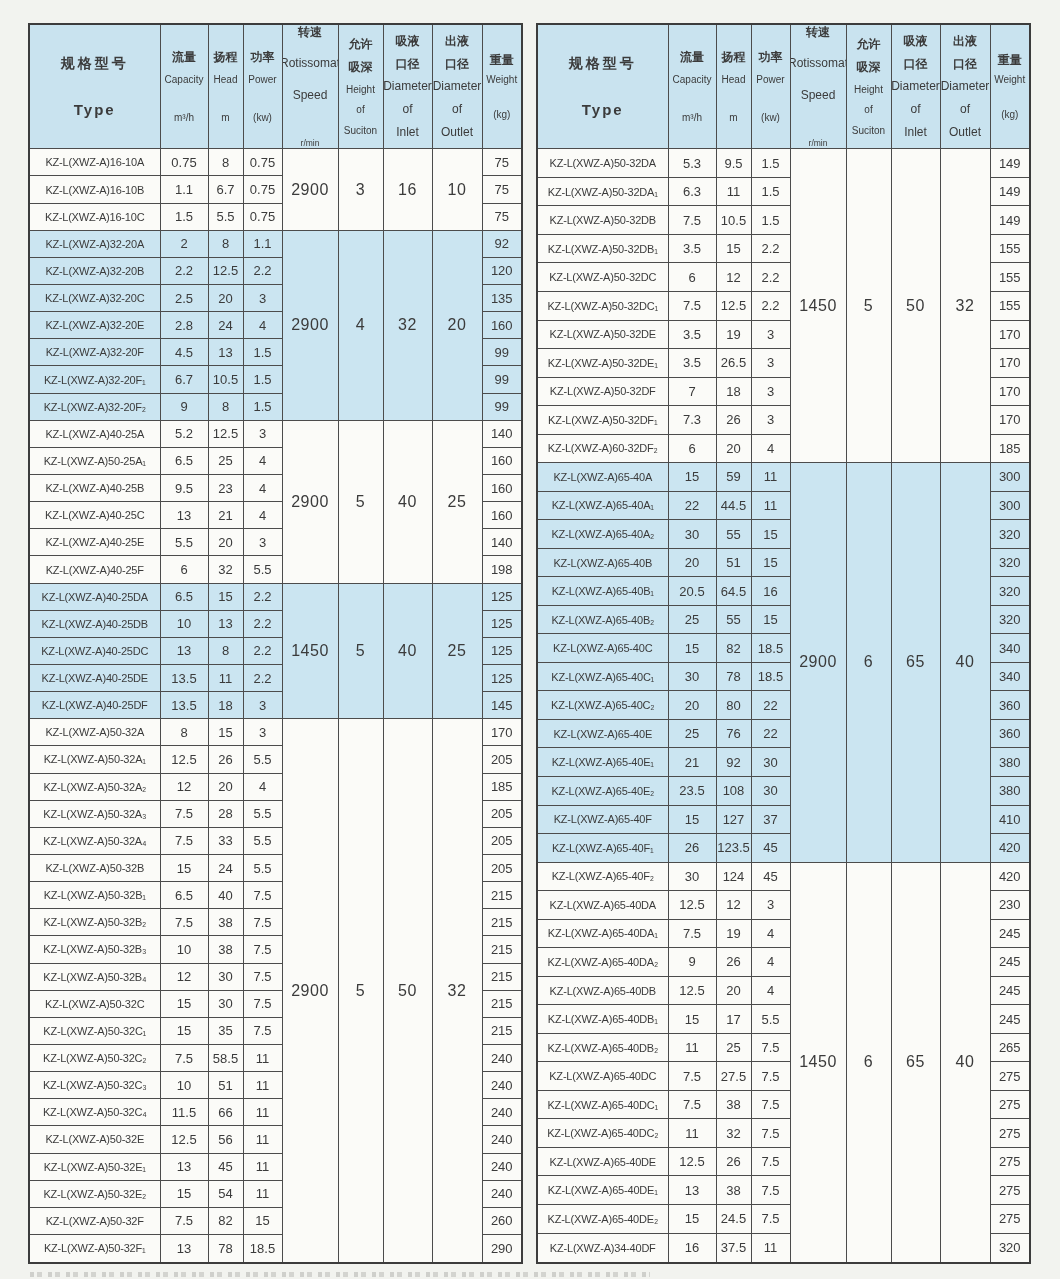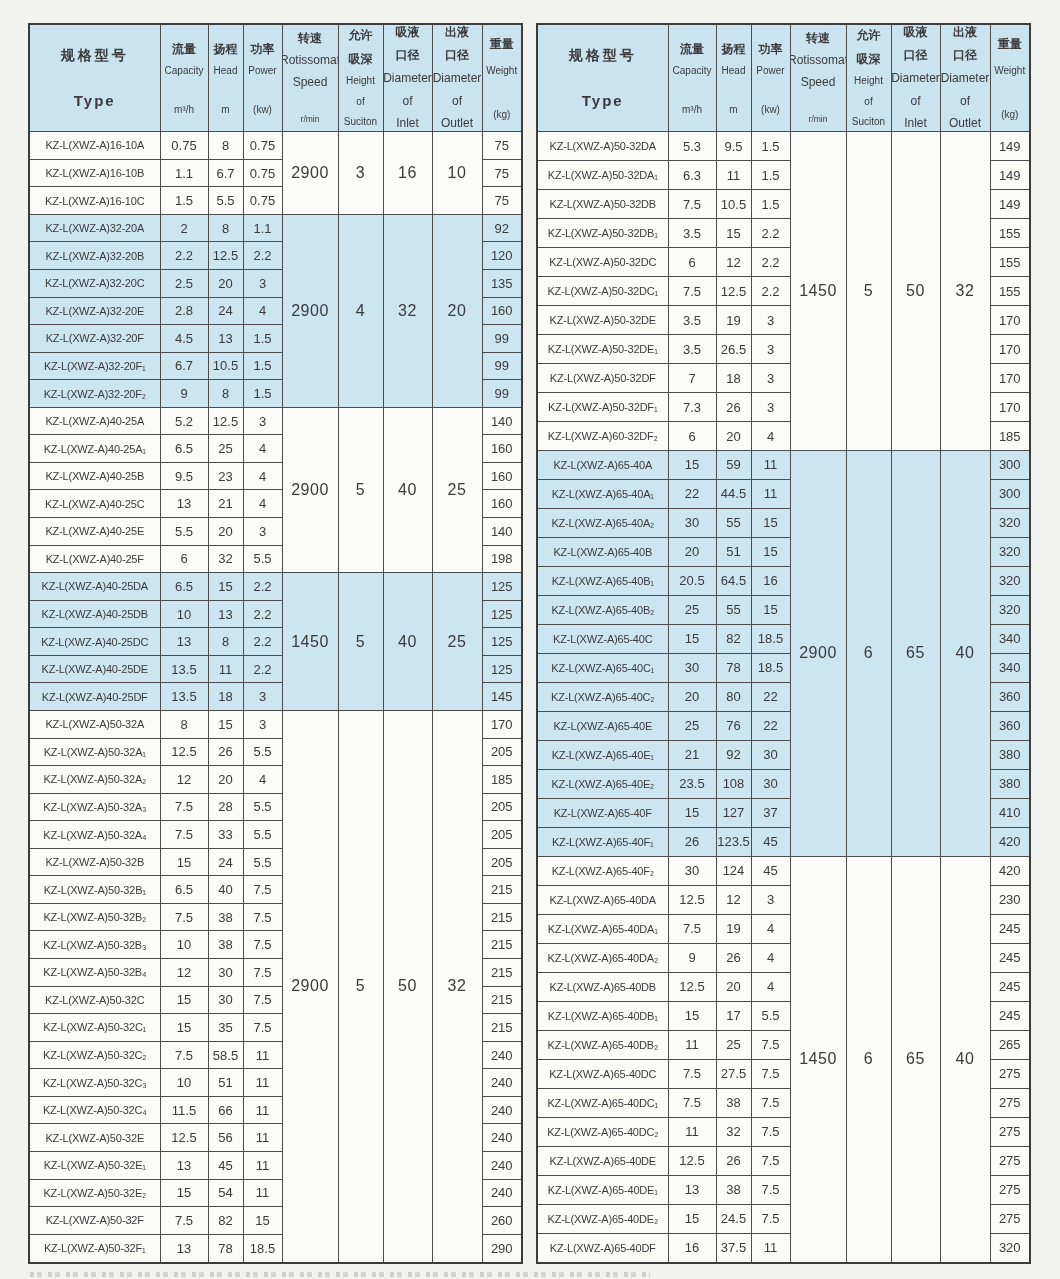--- a/index.html
+++ b/index.html
@@ -37,23 +37,23 @@
   thead tr{height:92px;}
   th{background:var(--hdr);font-weight:normal;}
   tr.white td{background:var(--white);}
   tr.blue td{background:var(--blue);}
   td{font-size:13px;}
   td.model{font-size:11px;letter-spacing:-0.2px;}
   td.merged{font-size:16px;letter-spacing:0.5px;}
   .stack{display:flex;flex-direction:column;align-items:center;justify-content:center;height:100%;}
   .th-type .stack{gap:29px;}
   .th-capacity .stack,.th-head .stack,.th-power .stack{gap:9px;}
-  .th-speed .stack{gap:8px;}
+  .th-speed .stack{gap:18px;}
   .th-suction .stack,.th-inlet .stack,.th-outlet .stack{gap:9px;}
-  .th-weight .stack{gap:14px;border-radius:13px;}
+  .th-weight .stack{gap:6px;border-radius:13px;}
   .h-zh{font-size:12px;font-weight:bold;line-height:1.2;}
   .h-zh.big{font-size:14px;letter-spacing:3px;}
   .h-en{font-size:10px;line-height:1.15;}
   .h-en.type{font-size:15px;letter-spacing:2px;font-weight:bold;}
   .h-en.sm{font-size:12px;}
   .h-unit{font-size:10px;line-height:1.1;margin-top:18px;}
   .h-unit.sm{font-size:8.5px;}
   .remnant{
     position:absolute;left:30px;top:1272px;width:620px;height:5px;opacity:.4;
     background:repeating-linear-gradient(90deg,#9a9a96 0 4px,transparent 4px 7px,#a5a5a1 7px 12px,transparent 12px 18px);
@@ -232,21 +232,21 @@
           <td>5.2</td>
           <td>12.5</td>
           <td>3</td>
           <td class="merged" rowspan="6">2900</td>
           <td class="merged" rowspan="6">5</td>
           <td class="merged" rowspan="6">40</td>
           <td class="merged" rowspan="6">25</td>
           <td>140</td>
         </tr>
         <tr class="white">
-          <td class="model">KZ-L(XWZ-A)40-25A₁</td>
+          <td class="model">KZ-L(XWZ-A)50-25A₁</td>
           <td>6.5</td>
           <td>25</td>
           <td>4</td>
           <td>160</td>
         </tr>
         <tr class="white">
           <td class="model">KZ-L(XWZ-A)40-25B</td>
           <td>9.5</td>
           <td>23</td>
           <td>4</td>
@@ -819,21 +819,21 @@
           <td>275</td>
         </tr>
         <tr class="white">
           <td class="model">KZ-L(XWZ-A)65-40DE₂</td>
           <td>15</td>
           <td>24.5</td>
           <td>7.5</td>
           <td>275</td>
         </tr>
         <tr class="white">
-          <td class="model">KZ-L(XWZ-A)65-40DF</td>
+          <td class="model">KZ-L(XWZ-A)34-40DF</td>
           <td>16</td>
           <td>37.5</td>
           <td>11</td>
           <td>320</td>
         </tr>
       </tbody>
   </table>
 </div>
 
 <div class="remnant"></div>

